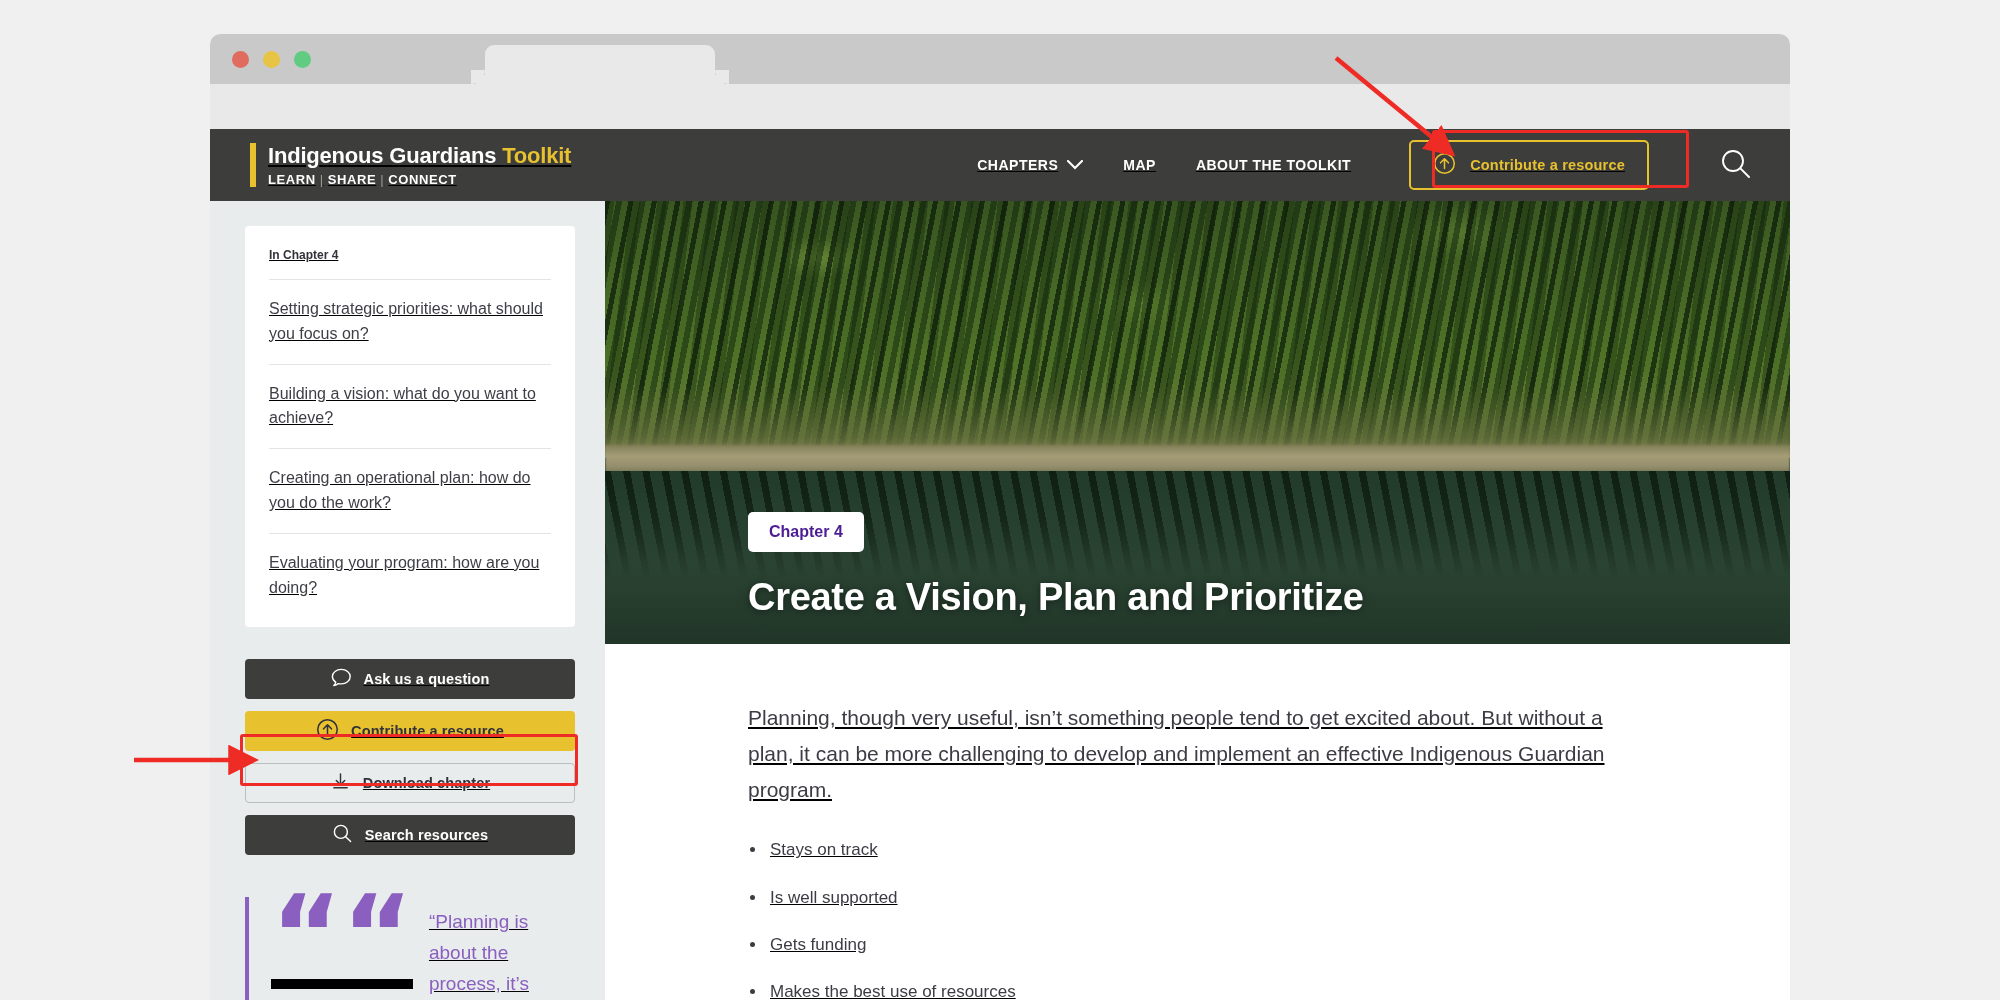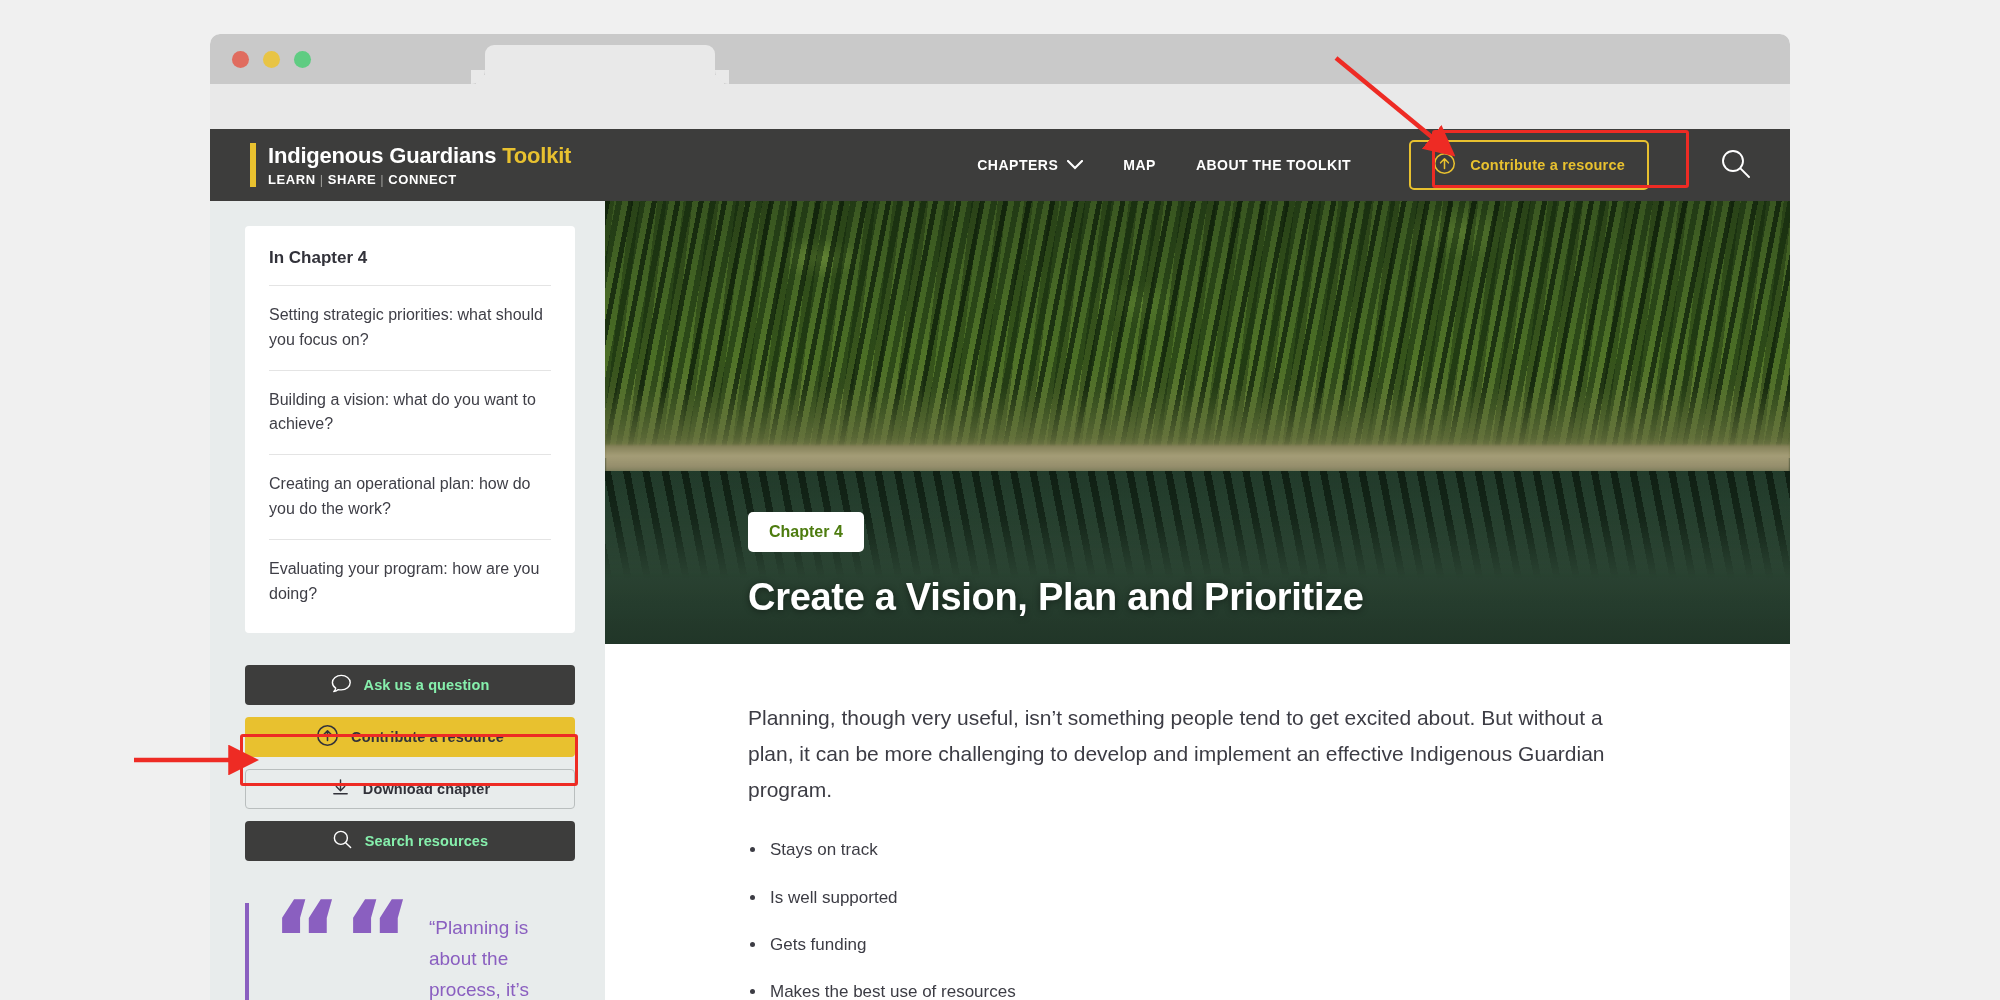--- a/index.html
+++ b/index.html
@@ -22,20 +22,21 @@
   
   .browser-window {
     position: absolute;
     left: 210px;
     top: 34px;
     width: 1580px;
     height: 966px;
     background: #e9e9e9;
     border-radius: 10px 10px 0 0;
     overflow: hidden;
+    text-decoration: underline;
   }
 
   .titlebar {
     position: relative;
     height: 50px;
     background: #c9c9c9;
     border-radius: 10px 10px 0 0;
   }
 
   .traffic-lights {
@@ -131,41 +132,41 @@
     padding: 25px 30px 0 35px;
     flex: none;
   }
 
   .toc-card {
     background: #ffffff;
     border-radius: 4px;
     padding: 22px 24px 10px 24px;
   }
   .toc-title {
-    font-size: 17px; font-weight: bold; color: #32323a;
+    font-size: 12px; font-weight: bold; color: #32323a;
     padding-bottom: 17px;
   }
   .toc-item {
     font-size: 16px; color: #3e3e46; line-height: 1.55;
     padding: 17px 0;
     border-top: 1px solid #e4e4e4;
     cursor: pointer;
   }
 
   .side-actions { margin-top: 32px; display: flex; flex-direction: column; gap: 12px; }
 
   .sbtn {
     height: 40px;
     border-radius: 4px;
     display: flex; align-items: center; justify-content: center; gap: 12px;
     font-size: 14.5px; font-weight: bold;
     letter-spacing: 0.1px;
     cursor: pointer;
   }
-  .sbtn.dark   { background: #3d3d3c; color: #86efac; }
+  .sbtn.dark   { background: #3d3d3c; color: #ffffff; }
   .sbtn.yellow { background: #e8c12f; color: #32323a; }
   .sbtn.ghost  { background: transparent; color: #32323a; border: 1px solid #b9bebe; }
 
   .quote-block {
     margin-top: 42px;
     display: flex;
     border-left: 4px solid #8a5fc0;
     padding-left: 22px;
     gap: 16px;
   }
@@ -235,21 +236,21 @@
   }
   .hero-shade {
     position: absolute; inset: 0;
     background: linear-gradient(180deg, rgba(0,0,0,.12) 0%, rgba(0,0,0,0) 35%, rgba(0,0,0,.28) 100%);
   }
 
   .hero-overlay { position: absolute; left: 143px; bottom: 25px; }
   .chapter-badge {
     display: inline-block;
     background: #ffffff;
-    color: #4d7c0f;
+    color: #4c1d95;
     font-size: 16px; font-weight: bold;
     padding: 11px 21px;
     border-radius: 5px;
     margin-bottom: 24px;
   }
   .hero-title {
     color: #ffffff;
     font-size: 38px;
     font-weight: bold;
     letter-spacing: -0.3px;

